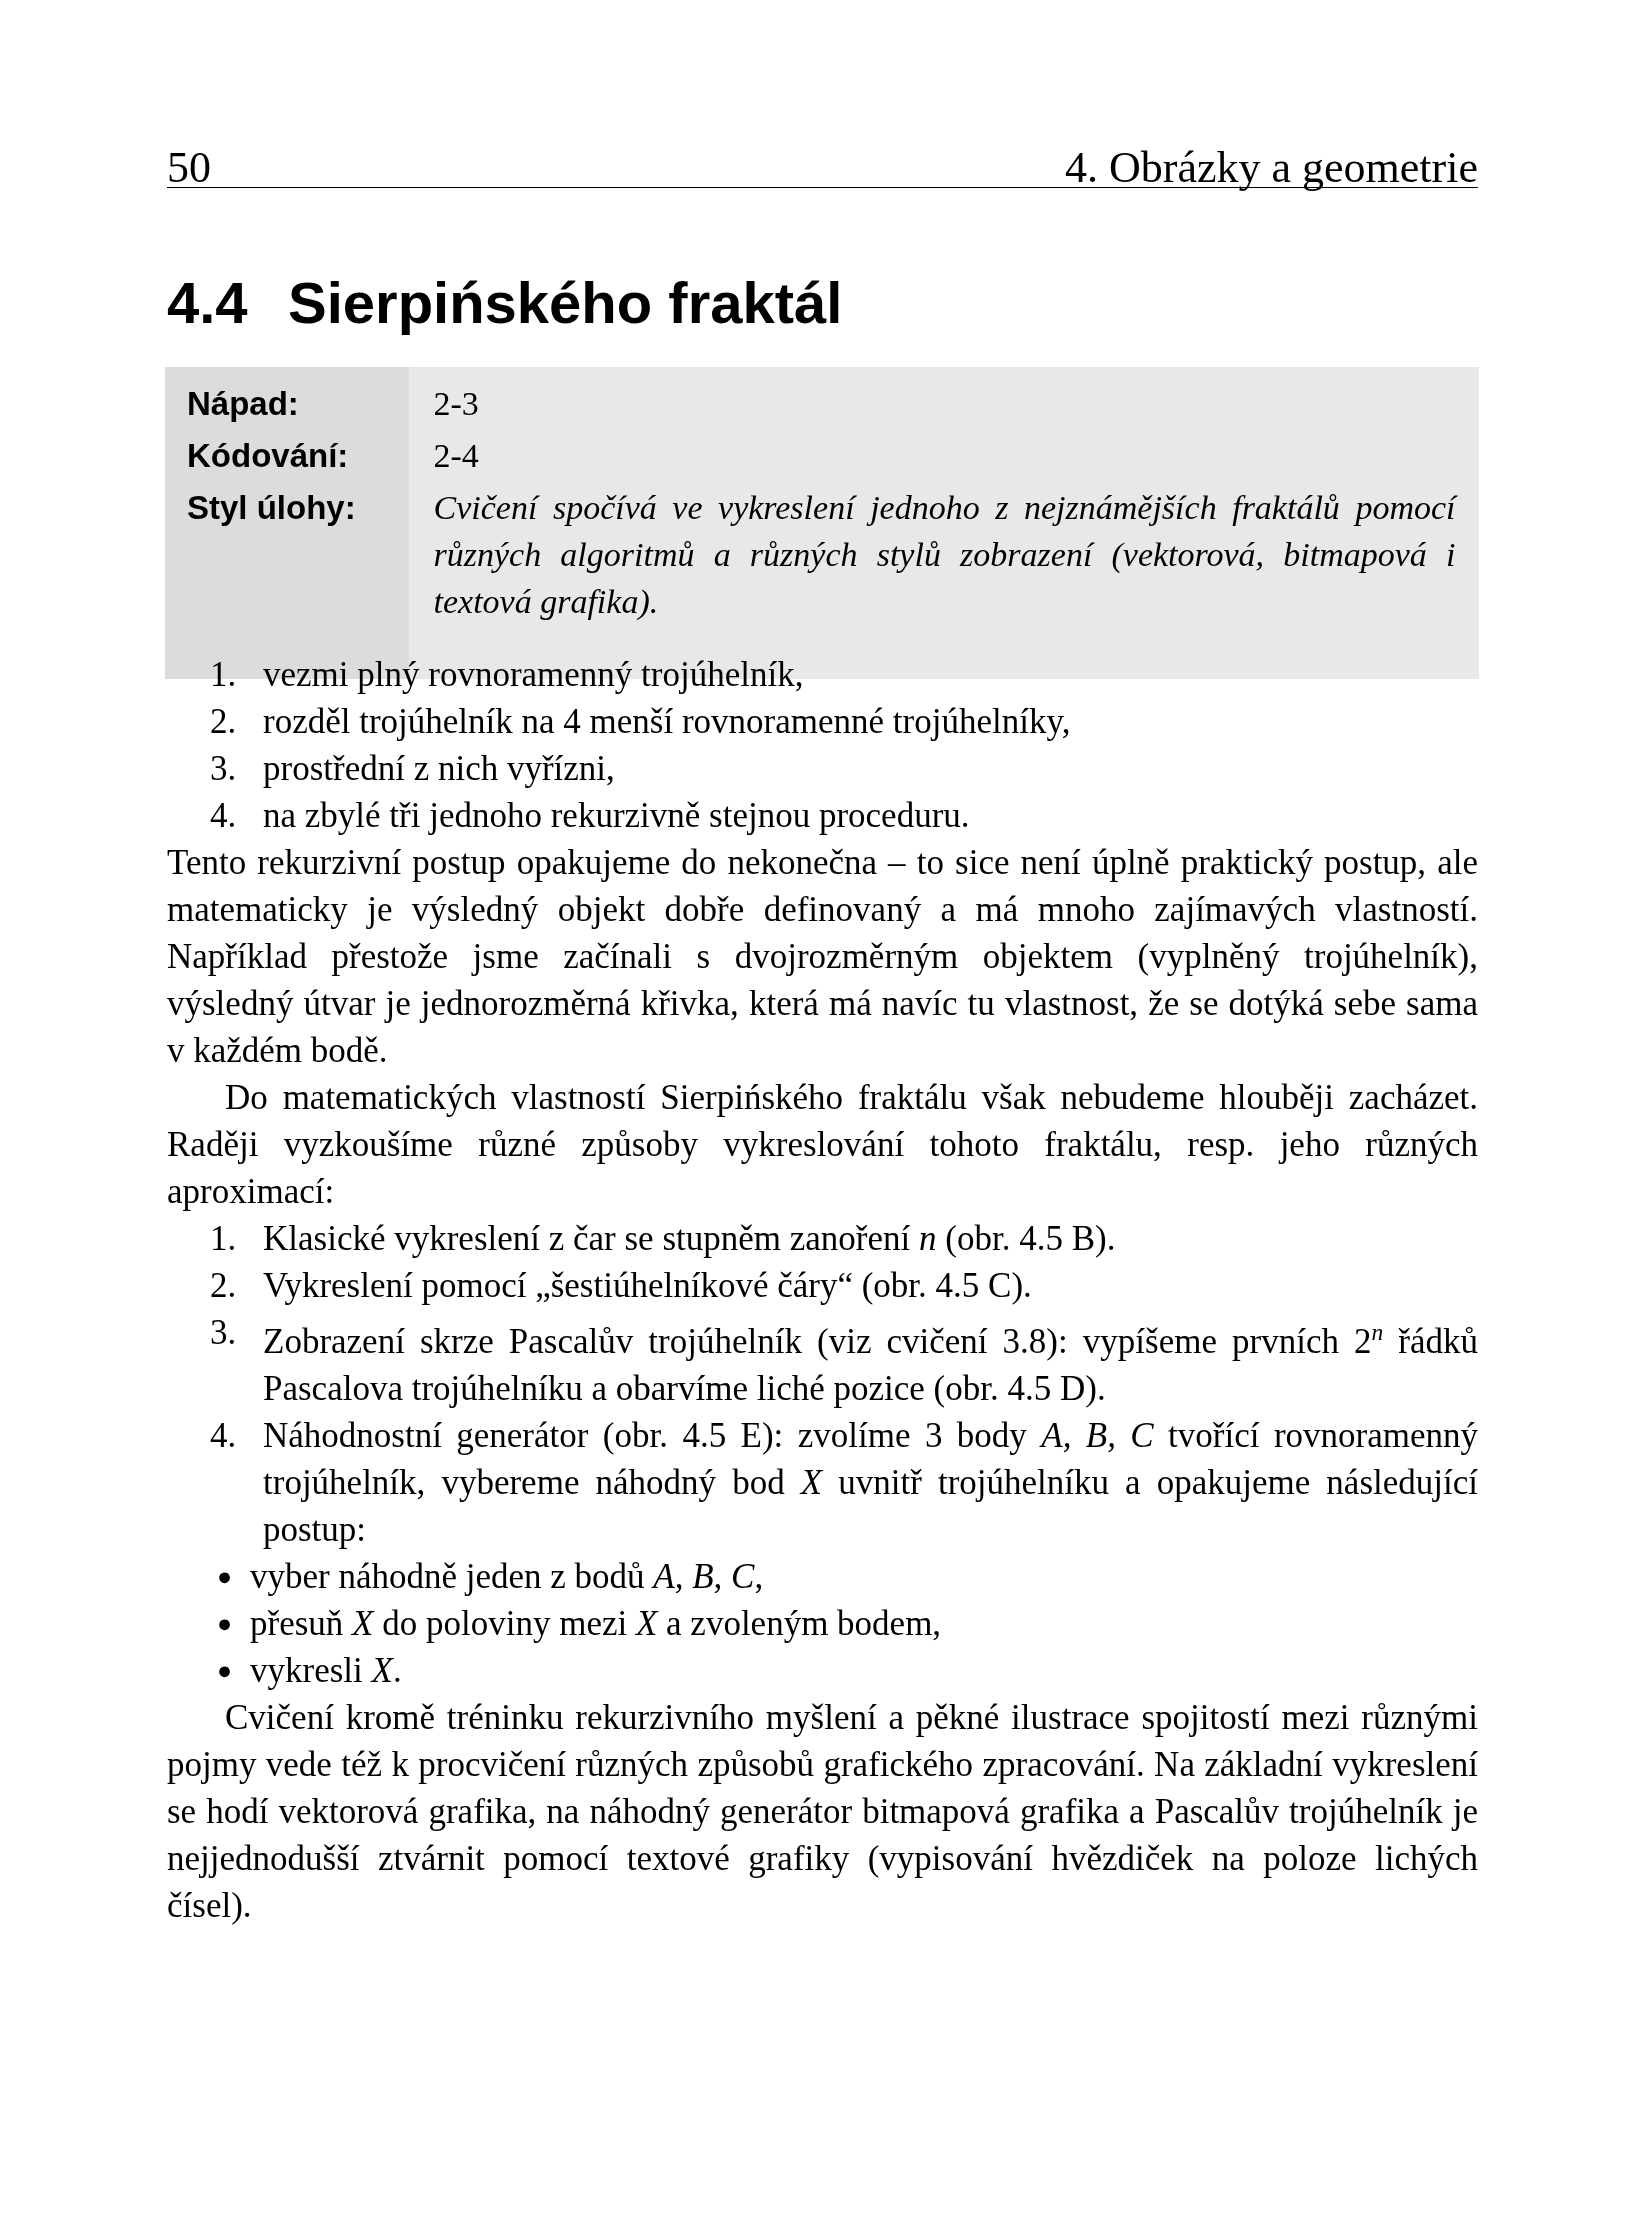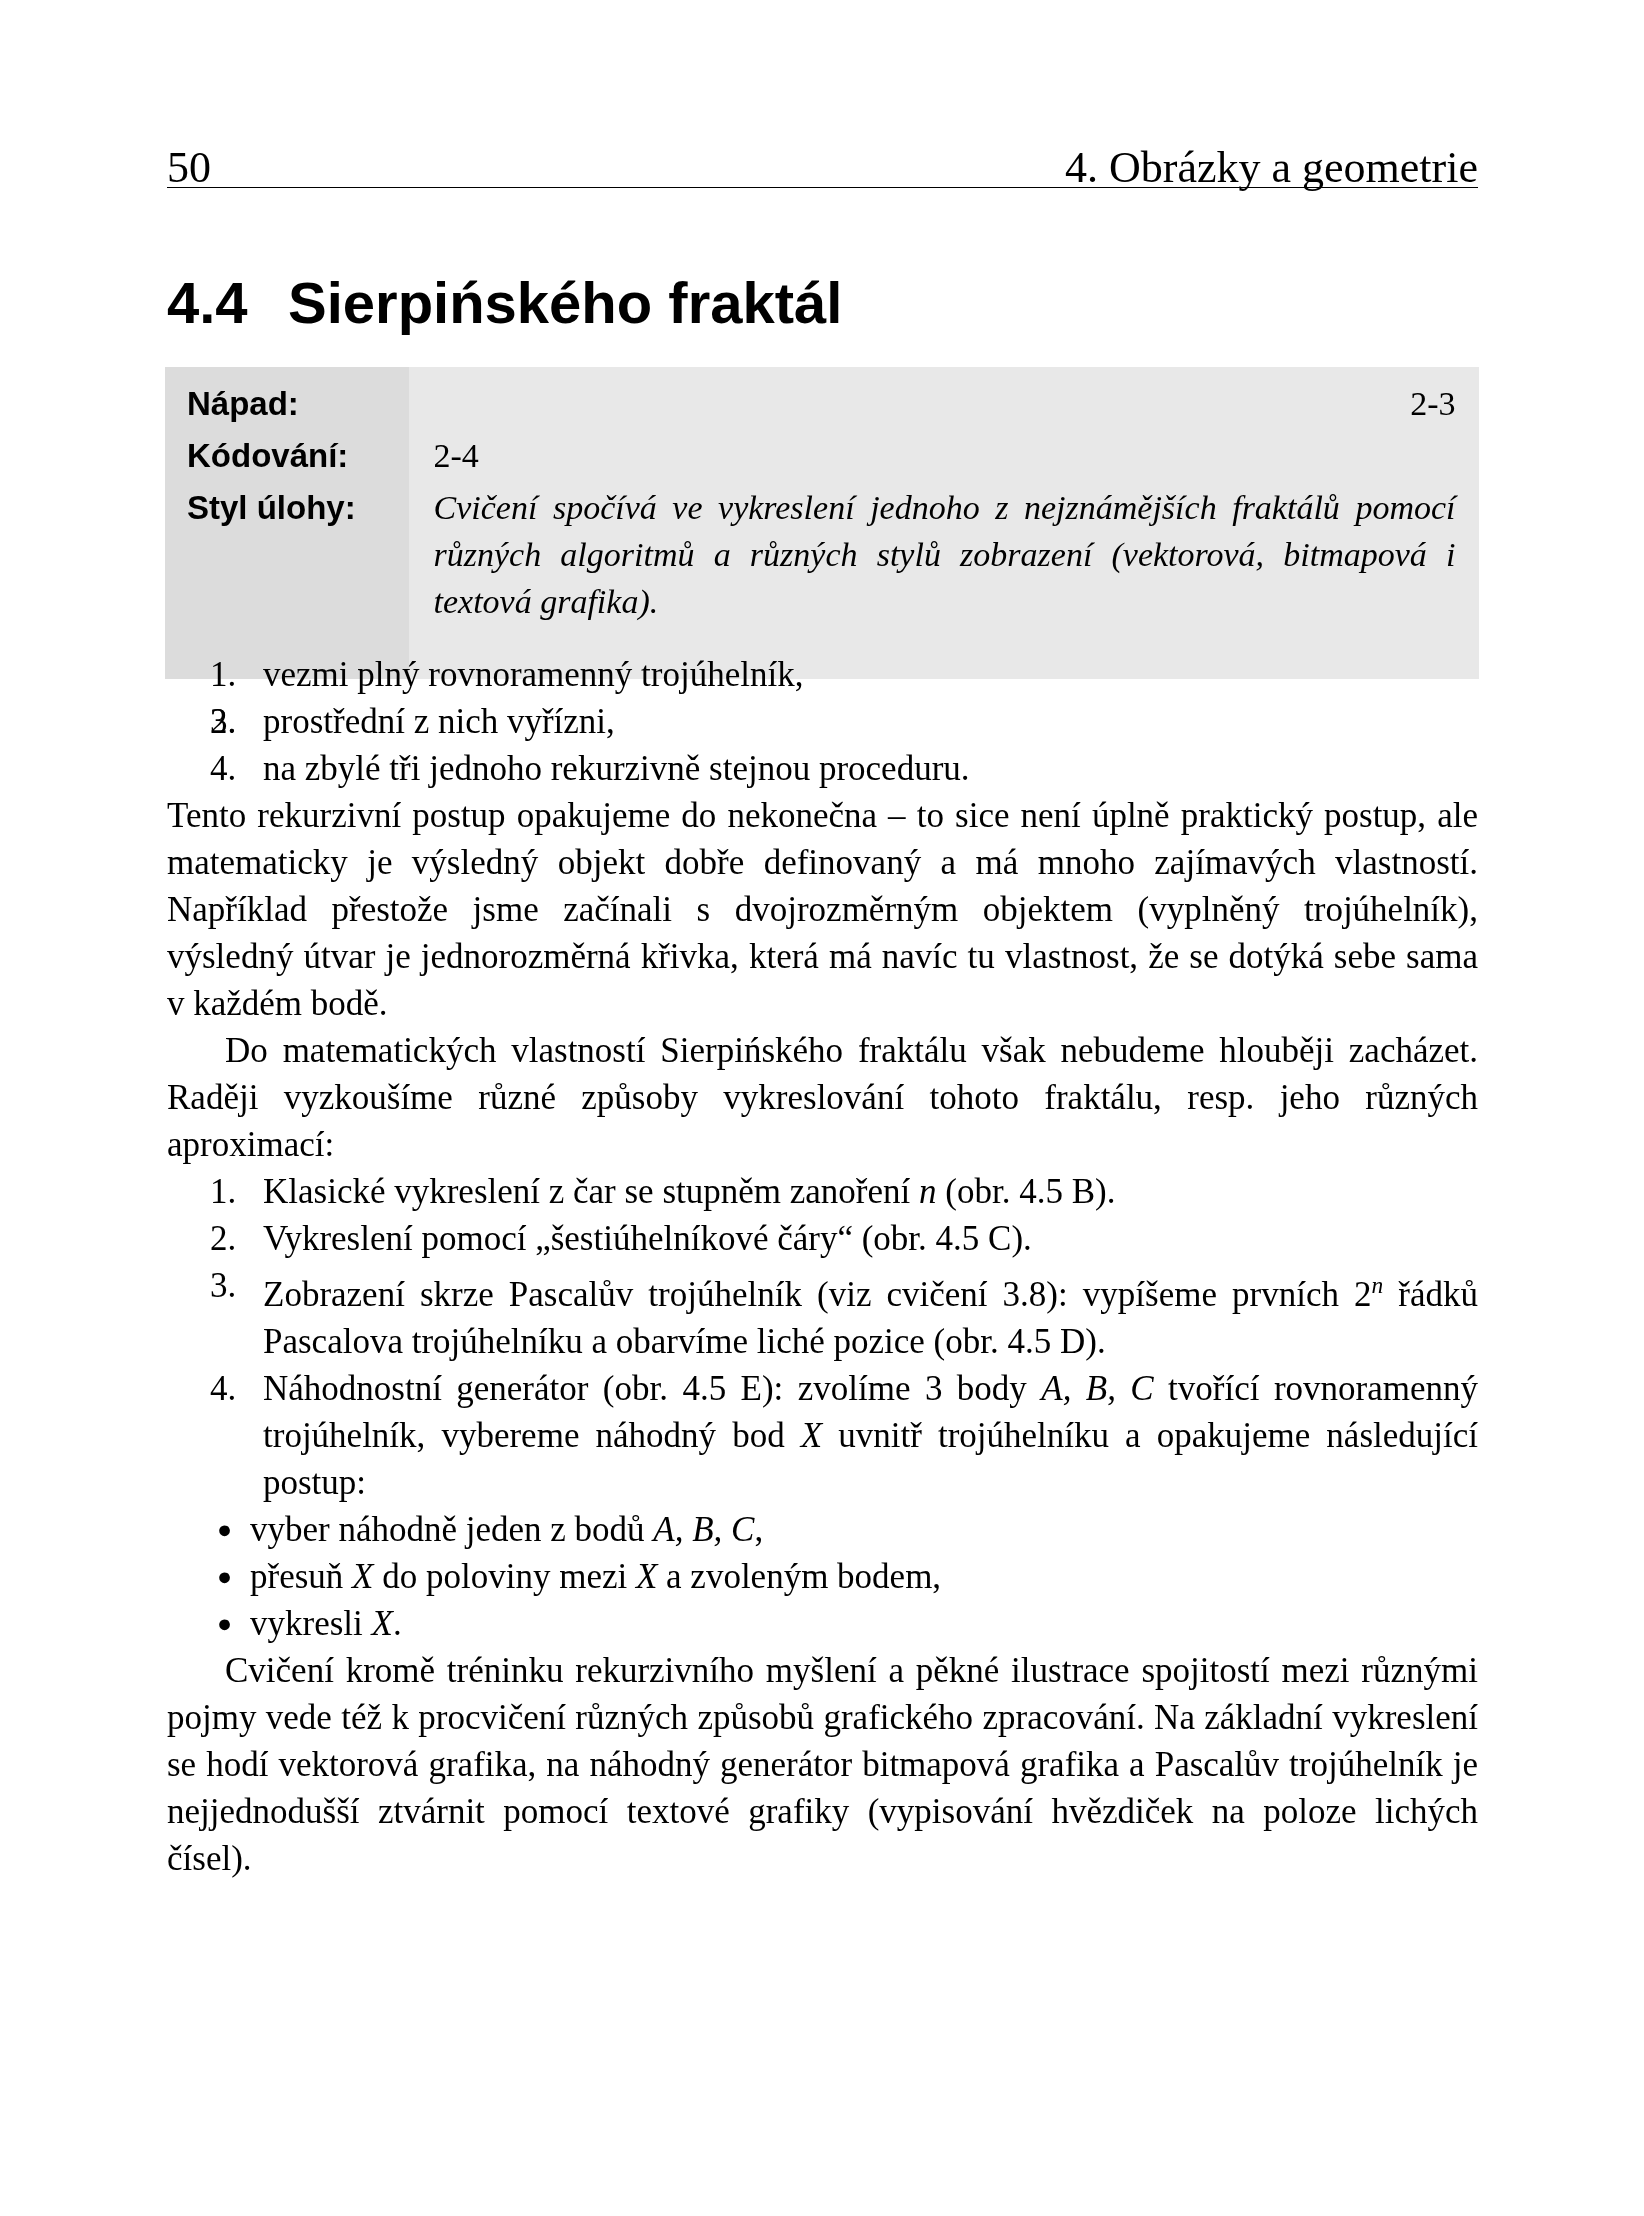--- a/index.html
+++ b/index.html
@@ -44,36 +44,36 @@
   </div>
 
   <div class="section-title">
     <span class="num">4.4</span><span>Sierpińského fraktál</span>
   </div>
 
   <div class="infobox">
     <div class="labelcol"></div>
     <div class="row" style="top:18.4px;">
       <span class="lbl">Nápad:</span>
-      <span class="val" style="top:-5px;text-align:right;">2-3</span>
+      <span class="val" style="top:-5px;">2-3</span>
     </div>
     <div class="row" style="top:70px;">
       <span class="lbl">Kódování:</span>
       <span class="val" style="top:-5px;">2-4</span>
     </div>
     <div class="row" style="top:122px;">
       <span class="lbl">Styl úlohy:</span>
       <span class="val it" style="top:-5px;">Cvičení spočívá ve vykreslení jednoho z nejznámějších fraktálů pomocí různých algoritmů a různých stylů zobrazení (vektorová, bitmapová i textová grafika).</span>
     </div>
   </div>
 
   <div class="body" style="top:651px;">
     <ol class="steps">
       <li><span class="n">1.</span><span>vezmi plný rovnoramenný trojúhelník,</span></li>
-      <li><span class="n">2.</span></li>
+      <li><span class="n">2.</span><span>rozděl trojúhelník na 4 menší rovnoramenné trojúhelníky,</span></li>
       <li><span class="n">3.</span><span>prostřední z nich vyřízni,</span></li>
       <li><span class="n">4.</span><span>na zbylé tři jednoho rekurzivně stejnou proceduru.</span></li>
     </ol>
     <p class="para">Tento rekurzivní postup opakujeme do nekonečna – to sice není úplně praktický postup, ale matematicky je výsledný objekt dobře definovaný a má mnoho zajímavých vlastností. Například přestože jsme začínali s dvojrozměrným objektem (vyplněný trojúhelník), výsledný útvar je jednorozměrná křivka, která má navíc tu vlastnost, že se dotýká sebe sama v každém bodě.</p>
     <p class="para indent">Do matematických vlastností Sierpińského fraktálu však nebudeme hlouběji zacházet. Raději vyzkoušíme různé způsoby vykreslování tohoto fraktálu, resp. jeho různých aproximací:</p>
     <ol class="steps">
       <li><span class="n">1.</span><span>Klasické vykreslení z čar se stupněm zanoření </span><span class="m">n</span><span> (obr. 4.5 B).</span></li>
       <li><span class="n">2.</span><span>Vykreslení pomocí „šestiúhelníkové čáry“ (obr. 4.5 C).</span></li>
       <li><span class="n">3.</span><span>Zobrazení skrze Pascalův trojúhelník (viz cvičení 3.8): vypíšeme prvních 2</span><sup class="m" style="font-size:23.4px;">n</sup><span> řádků Pascalova trojúhelníku a obarvíme liché pozice (obr. 4.5 D).</span></li>
       <li><span class="n">4.</span><span>Náhodnostní generátor (obr. 4.5 E): zvolíme 3 body </span><span class="m">A, B, C</span><span> tvořící rovnoramenný trojúhelník, vybereme náhodný bod </span><span class="m">X</span><span> uvnitř trojúhelníku a opakujeme následující postup:</span>

